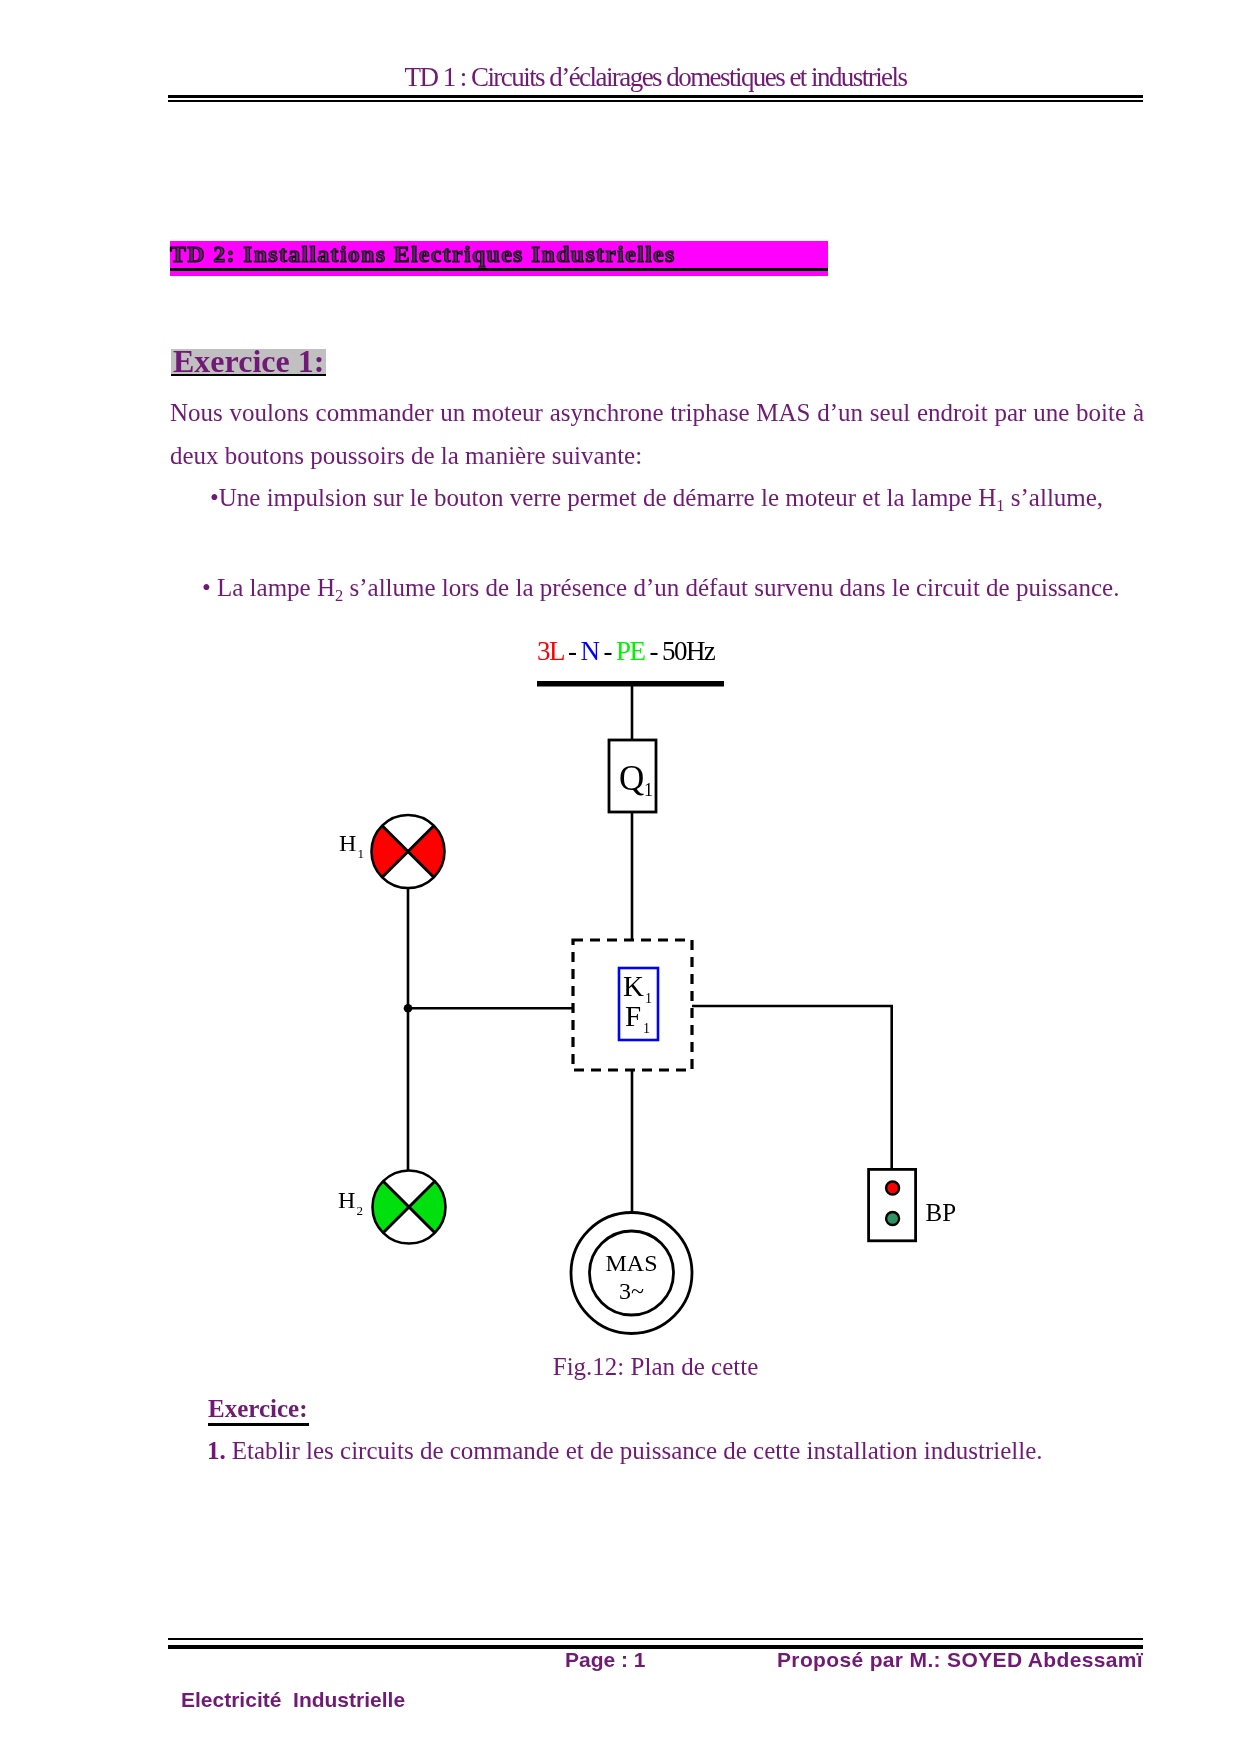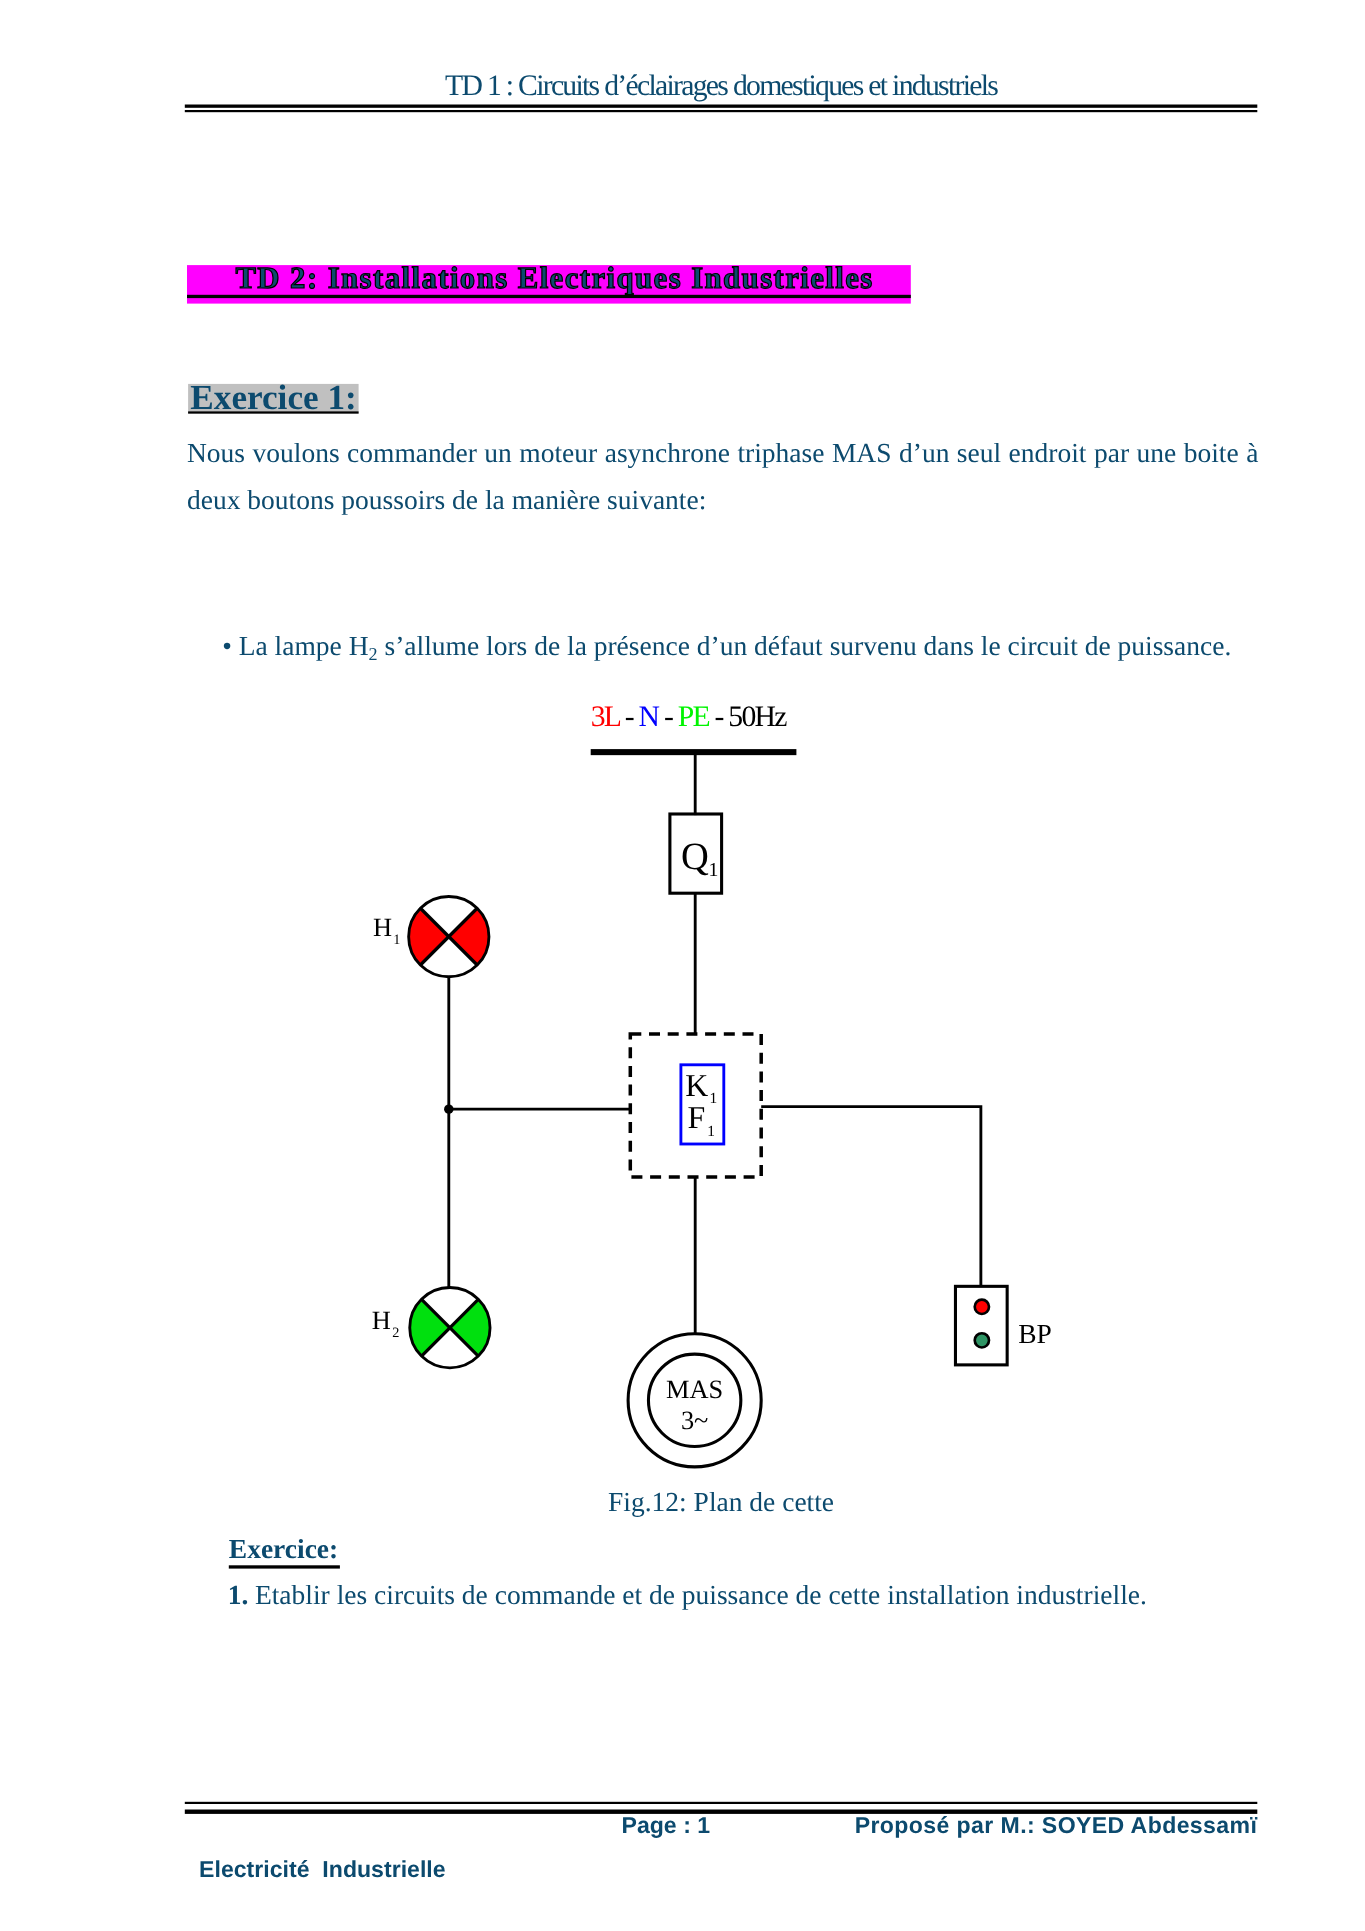--- a/index.html
+++ b/index.html
@@ -1,36 +1,37 @@
 <!DOCTYPE html>
 <html><head>
 <meta charset="utf-8">
 <style>
   html,body{margin:0;padding:0;background:#ffffff;}
   #page{position:relative;width:1241px;height:1755px;background:#ffffff;overflow:hidden;
-        font-family:"Liberation Serif",serif;color:#0c4a6e;}
+        font-family:"Liberation Serif",serif;color:#701a75;}
   .abs{position:absolute;}
   sub.s{font-size:66%;vertical-align:baseline;position:relative;top:0.3em;}
 </style>
 </head>
 <body>
 <div id="page">
 
   <div class="abs" id="hdr" style="left:168px;top:64px;width:975px;text-align:center;font-size:27px;line-height:27px;letter-spacing:-1.55px;">TD&nbsp;1&nbsp;: Circuits d’éclairages domestiques et industriels</div>
   <div class="abs" style="left:168px;top:95px;width:975px;height:3px;background:#000;"></div>
   <div class="abs" style="left:168px;top:100px;width:975px;height:2px;background:#000;"></div>
 
   <div class="abs" id="title" style="left:170px;top:241px;width:658px;height:35px;background:#ff00ff;"></div>
-  <div class="abs" id="titletext" style="left:170px;top:238px;font-size:28px;line-height:32px;font-weight:bold;letter-spacing:1.28px;white-space:nowrap;margin-left:44px;-webkit-text-stroke:1.1px #000;">TD 2: Installations Electriques Industrielles</div>
+  <div class="abs" id="titletext" style="left:170px;top:238px;font-size:24px;line-height:32px;font-weight:bold;letter-spacing:1.28px;white-space:nowrap;-webkit-text-stroke:1.1px #000;">TD 2: Installations Electriques Industrielles</div>
   <div class="abs" style="left:170px;top:268px;width:658px;height:3px;background:#000;"></div>
 
   <div class="abs" id="exo" style="left:171px;top:349px;height:25px;background:#c0c0c0;border-bottom:2px solid #000;font-size:32px;line-height:25px;font-weight:bold;padding:0 2px;text-align:center;">Exercice 1:</div>
 
   <div class="abs" id="para" style="left:170px;top:391px;width:974px;font-size:25px;line-height:43px;text-align:justify;text-justify:inter-word;">Nous voulons commander un moteur asynchrone triphase MAS d’un seul endroit par une boite à deux boutons poussoirs de la manière suivante:</div>
 
+  <div class="abs" id="b1" style="left:210px;top:485px;width:950px;font-size:25px;line-height:25px;white-space:nowrap;">•Une impulsion sur le bouton verre permet de démarre le moteur et la lampe H<sub class="s">1</sub> s’allume,</div>
   <div class="abs" id="b3" style="left:202px;top:575px;width:950px;font-size:25px;line-height:25px;white-space:nowrap;">• La lampe H<sub class="s">2</sub> s’allume lors de la présence d’un défaut survenu dans le circuit de puissance.</div>
 
   <svg class="abs" style="left:0;top:0;" width="1241" height="1755" viewBox="0 0 1241 1755">
 
     <text id="lbl3l" x="537" y="660" font-family="Liberation Serif" font-size="27" letter-spacing="-1.6"><tspan fill="#ff0000">3L</tspan><tspan fill="#000000"> - </tspan><tspan fill="#0000ff">N</tspan><tspan fill="#000000"> - </tspan><tspan fill="#00f400">PE</tspan><tspan fill="#000000"> - 50Hz</tspan></text>
 
     <rect x="537" y="681" width="187" height="5.5" fill="#000"></rect>
 
     <line x1="632" y1="686" x2="632" y2="741" stroke="#000" stroke-width="2.6"></line>
 

